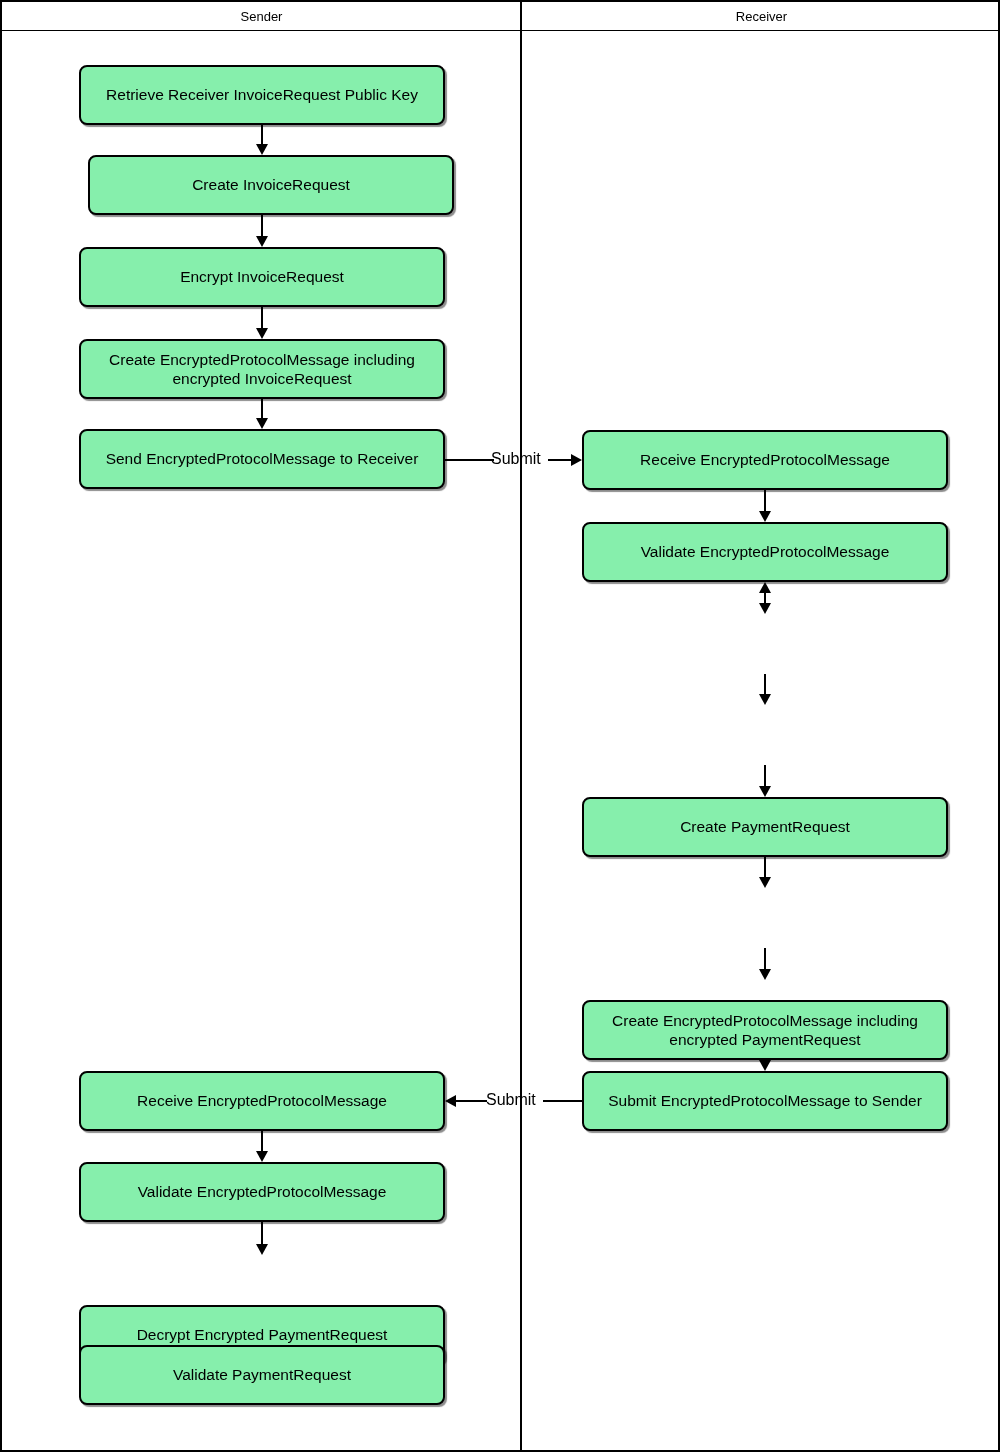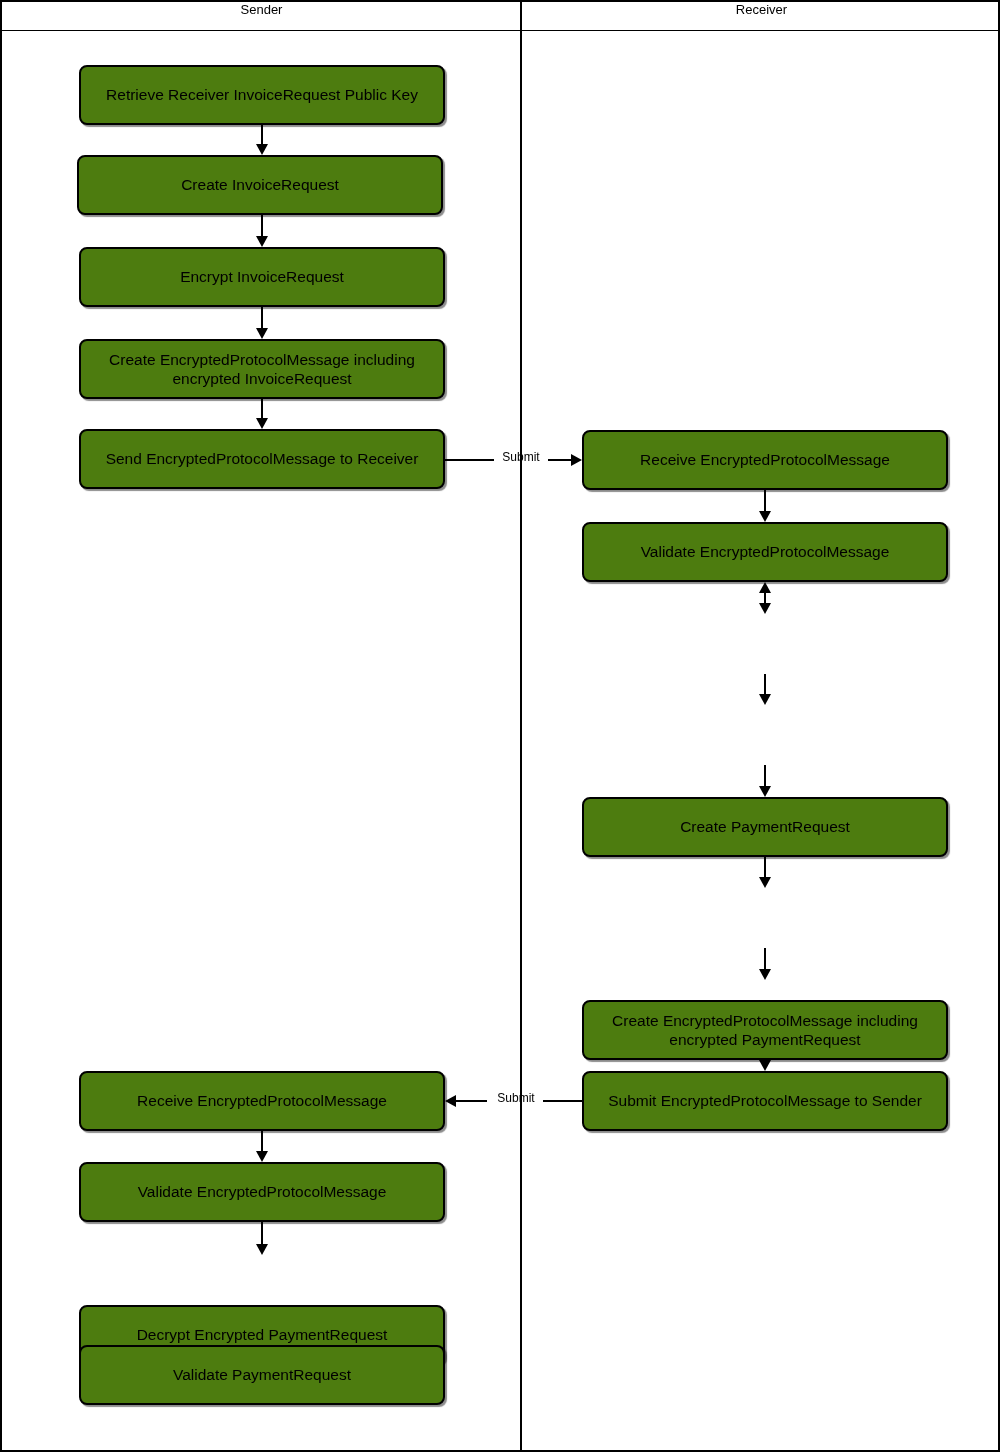--- a/index.html
+++ b/index.html
@@ -21,38 +21,39 @@
     width: 100%;
     height: 29px;
     border-bottom: 1.5px solid #000;
     box-sizing: border-box;
   }
   .header-cell {
     position: absolute;
     top: 0;
     height: 29px;
     display: flex;
+    align-items: center;
     justify-content: center;
     font-size: 13px;
   }
 
   .lane-divider {
     position: absolute;
     left: 518px;
     top: 0;
     width: 1.5px;
     height: 1452px;
     background: #000;
   }
 
   .node {
     position: absolute;
     width: 366px;
     height: 60px;
-    background: #4d7c0f;
+    background: #86efac;
     border: 2px solid #000;
     border-radius: 8px;
     box-sizing: border-box;
     display: flex;
     align-items: center;
     justify-content: center;
     text-align: center;
     font-size: 15.5px;
     line-height: 1.25;
     padding: 0 12px;
@@ -101,43 +102,42 @@
     width: 0; height: 0;
     border-top: 6px solid transparent;
     border-bottom: 6px solid transparent;
     border-right: 11px solid #000;
     z-index: 1;
   }
 
   .edge-label {
     position: absolute;
     width: 60px;
-    text-align: center;
-    font-size: 12px;
+    font-size: 16px;
     z-index: 3;
   }
 </style>
 </head>
 <body>
 
 <div class="canvas">
 
   <div class="header-row">
     <div class="header-cell" style="left:0;width:519px;">
       <span>Sender</span>
     </div>
     <div class="header-cell" style="left:519px;width:481px;">
       <span>Receiver</span>
     </div>
   </div>
 
   <div class="lane-divider"></div>
 
   <div class="node" style="left:77px;top:63px;">Retrieve Receiver InvoiceRequest Public Key</div>
-  <div class="node" style="left:75px;top:153px;">Create InvoiceRequest</div>
+  <div class="node" style="left:86px;top:153px;">Create InvoiceRequest</div>
   <div class="node" style="left:77px;top:245px;">Encrypt InvoiceRequest</div>
   <div class="node" style="left:77px;top:337px;">Create EncryptedProtocolMessage including encrypted InvoiceRequest</div>
   <div class="node" style="left:77px;top:427px;">Send EncryptedProtocolMessage to Receiver</div>
   <div class="node" style="left:77px;top:1069px;">Receive EncryptedProtocolMessage</div>
   <div class="node" style="left:77px;top:1160px;">Validate EncryptedProtocolMessage</div>
   <div class="node" style="left:77px;top:1303px;">Decrypt Encrypted PaymentRequest</div>
   <div class="node" style="left:77px;top:1343px;">Validate PaymentRequest</div>
 
   <div class="node" style="left:580px;top:428px;">Receive EncryptedProtocolMessage</div>
   <div class="node" style="left:580px;top:520px;">Validate EncryptedProtocolMessage</div>

